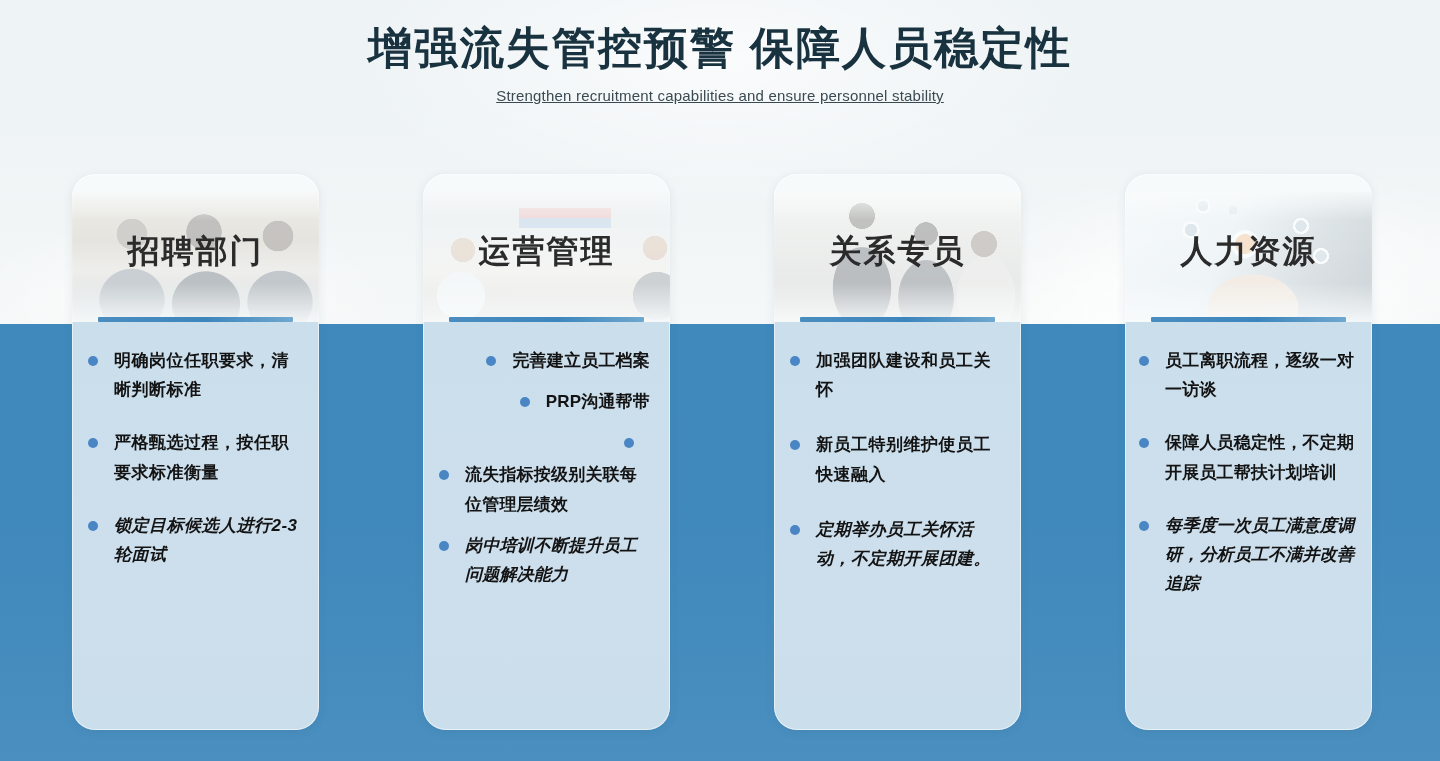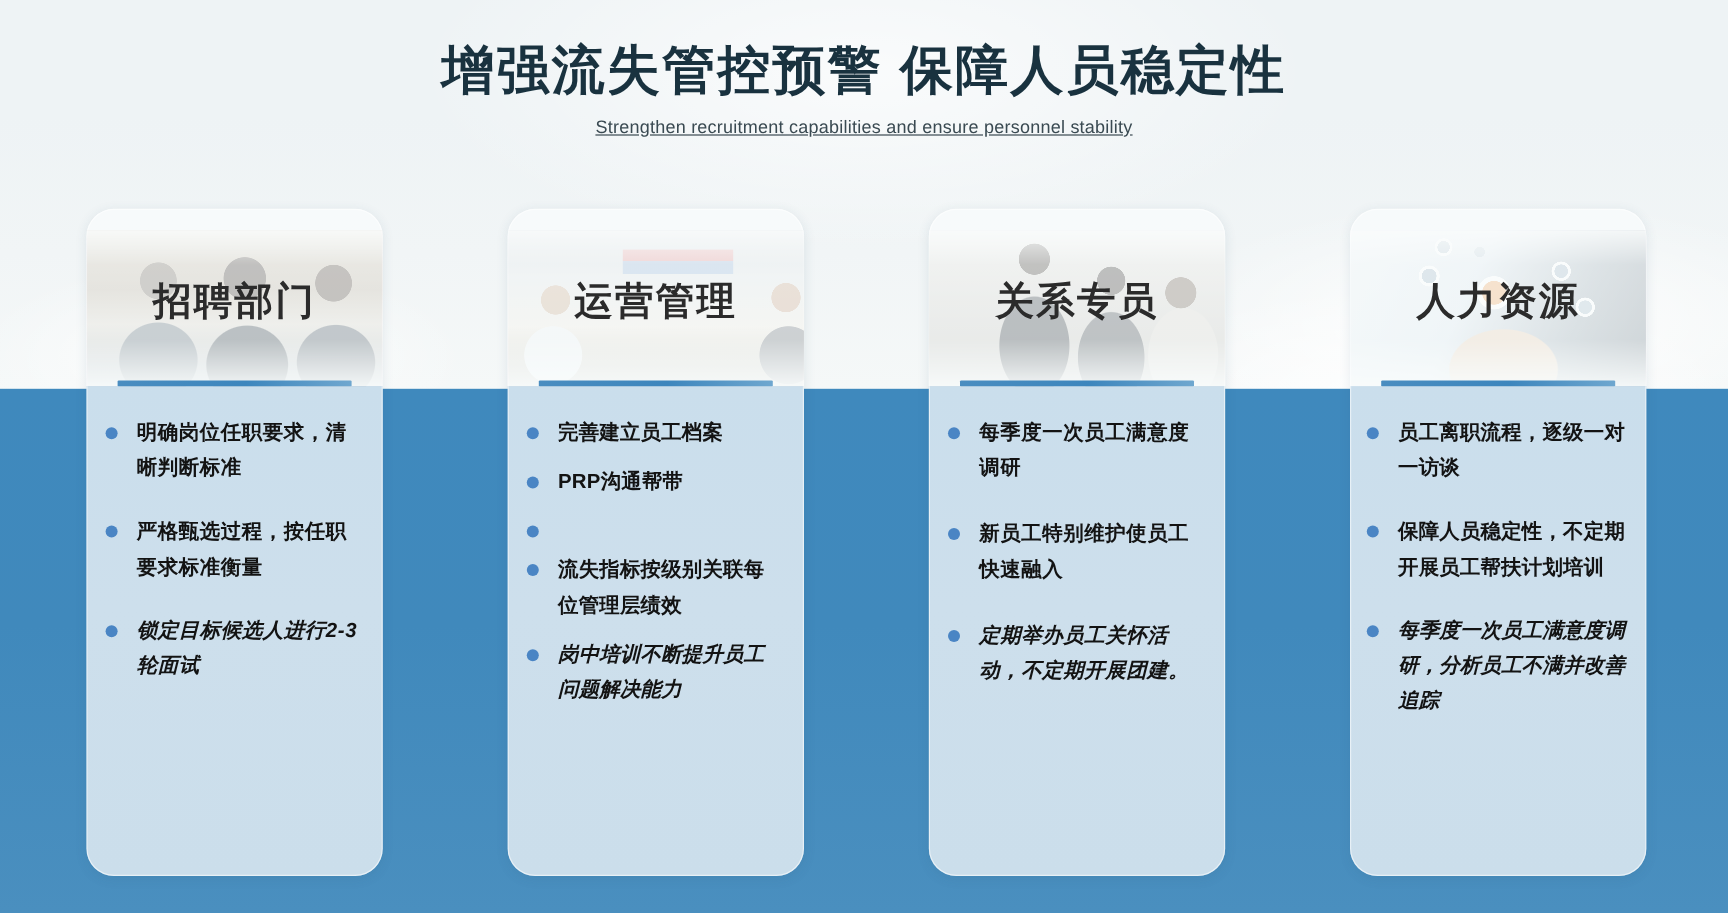--- a/index.html
+++ b/index.html
@@ -26,21 +26,21 @@
   .bg-bottom{
     position:absolute; left:0; top:324px; width:1440px; height:437px;
     background:linear-gradient(180deg,#3f89bd 0%,#4089bc 45%,#4a8fbf 100%);
   }
   
   .header{
     position:absolute; left:0; top:0; width:1440px; text-align:center;
     z-index:5;
   }
   .title{
-    margin-top:31px;
+    margin-top:20px;
     font-size:44px; font-weight:700; letter-spacing:2px;
     color:#19323f;
     line-height:1.25;
   }
   .subtitle{
     margin-top:12px;
     font-size:15px; font-weight:400; color:#3a4a52;
     letter-spacing:.2px;
     text-decoration:underline;
   }
@@ -150,21 +150,21 @@
     width:10px; height:10px; border-radius:50%;
     background:#4a85c4;
     margin-top:10px; margin-right:16px;
   }
   .btext{
     font-size:17px; font-weight:700; line-height:1.72;
     color:#131313; letter-spacing:.5px;
   }
   
   .c2 .btext{ letter-spacing:.2px; }
-  .c2 .bullets li{ margin-bottom:12px; }
+  .c2 .bullets li{ margin-bottom:12px;justify-content:flex-end; }
   .c3 .bullets li{ margin-bottom:26px; }
   .c4 .card-body{ padding-left:14px; padding-right:12px; }
   .c4 .btext{ letter-spacing:.2px; }
   .c4 .bullets li{ margin-bottom:24px; }
   .c1 .bullets li{ margin-bottom:24px; }
 </style>
 </head>
 <body>
 
 <div class="page">
@@ -237,21 +237,21 @@
     <div class="card c3">
       <div class="card-head">
         <div class="photo p3"></div>
         <div class="card-title">关系专员</div>
         <div class="accent"></div>
       </div>
       <div class="card-body">
         <ul class="bullets">
           <li>
             <span class="dot"></span>
-            <span class="btext">每季度一次员工满意度调研</span>
+            <span class="btext">加强团队建设和员工关怀</span>
           </li>
           <li>
             <span class="dot"></span>
             <span class="btext">新员工特别维护使员工快速融入</span>
           </li>
           <li>
             <span class="dot"></span>
             <span class="btext">定期举办员工关怀活动，不定期开展团建。</span>
           </li>
         </ul>

